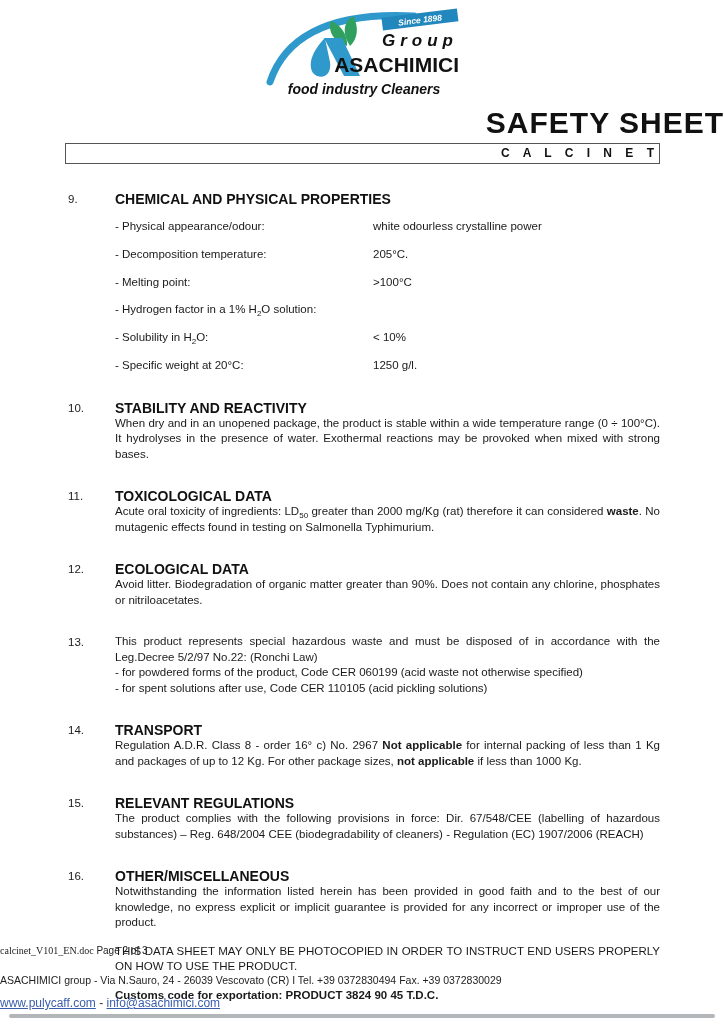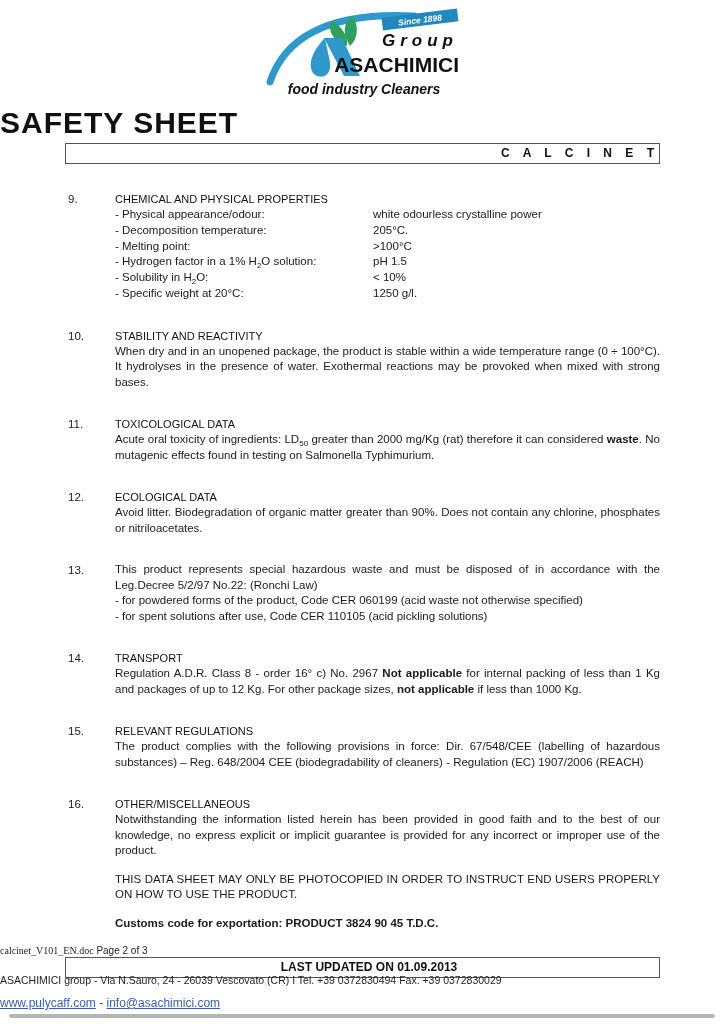--- a/index.html
+++ b/index.html
@@ -12,21 +12,21 @@
     overflow: hidden;
   }
   .page { width: 724px; height: 1024px; position: relative; }
 
   
   .logo-wrap { padding-top: 8px; display: flex; justify-content: center; }
   .logo-svg { width: 196px; height: 92px; }
 
   
   .sheet-title {
-    text-align: left;
+    text-align: right;
     font-size: 30px;
     font-weight: bold;
     letter-spacing: 1px;
     margin-top: 6px;
     color: #111;
   }
   .product-box {
     margin: 3px 64px 0 65px;
     border: 1px solid #555;
     text-align: right;
@@ -35,29 +35,29 @@
     letter-spacing: 5px;
     padding: 2px 0 3px 0;
     color: #111;
   }
 
   
   .sections { margin-top: 27px; }
   .sec { display: flex; margin: 0 64px 26px 68px; }
   .sec-num { width: 47px; flex: 0 0 47px; font-size: 11.5px; line-height: 16px; }
   .sec-body { flex: 1; }
-  .sec-heading { font-size: 11px; font-weight: normal; line-height: 16px; color: #111; }
+  .sec-heading { font-size: 14px; font-weight: bold; line-height: 16px; color: #111; }
   .para { font-size: 11.5px; line-height: 15.5px; text-align: justify; }
   .para.noj { text-align: left; }
   .para-gap { margin-top: 13px; }
   sub { font-size: 8px; line-height: 0; }
 
   
   .prop-row { display: grid; grid-template-columns: 258px 1fr; }
-  .prop-label, .prop-value { font-size: 11.5px; line-height: 15.8px; }
+  .prop-label, .prop-value { font-size: 11.5px; line-height: 15.8px; margin-top: 12px; }
 
   
   .update-box {
     margin: 4px 64px 0 65px;
     border: 1px solid #555;
     text-align: center;
     font-size: 12px;
     font-weight: bold;
     padding: 2px 0 3px 13px;
     color: #111;
@@ -125,21 +125,20 @@
           <div class="prop-row">
             <div class="prop-label">- Decomposition temperature:</div>
             <div class="prop-value">205°C.</div>
           </div>
           <div class="prop-row">
             <div class="prop-label">- Melting point:</div>
             <div class="prop-value">&gt;100°C</div>
           </div>
           <div class="prop-row">
             <div class="prop-label">- Hydrogen factor in a 1%  H<sub>2</sub>O solution:</div>
-            <div class="prop-value">pH 1.5</div>
           </div>
           <div class="prop-row">
             <div class="prop-label">- Solubility in H<sub>2</sub>O:</div>
             <div class="prop-value">&lt; 10%</div>
           </div>
           <div class="prop-row">
             <div class="prop-label">- Specific weight at 20°C:</div>
             <div class="prop-value">1250 g/l.</div>
           </div>
         </div>

